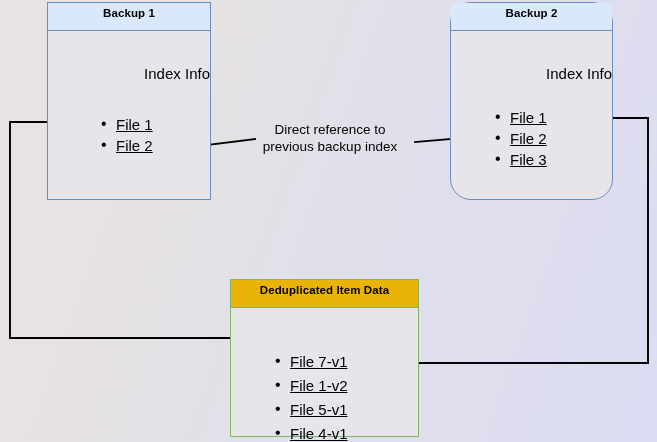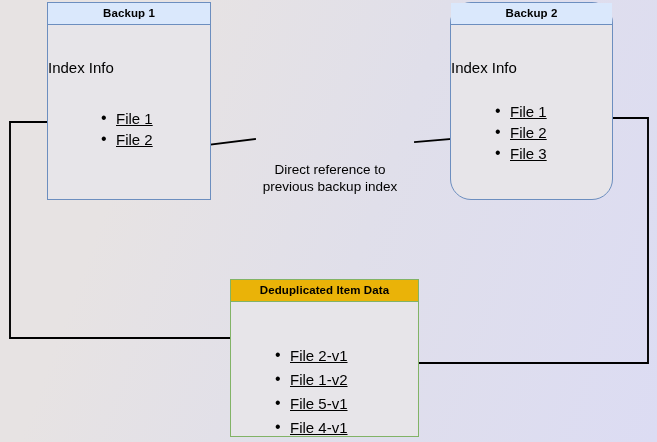--- a/index.html
+++ b/index.html
@@ -38,21 +38,21 @@
     border: 1px solid #6c8ebf;
   }
   .node.blue {
     border-color: #6c8ebf;
   }
   .node.green {
     border-color: #82b366;
   }
   .node-header {
     box-sizing: border-box;
-    height: 22px;
+    height: 28px;
     line-height: 20px;
     text-align: center;
     font-size: 11.5px;
     font-weight: bold;
     color: #000000;
     background: #dae8fc;
     border-bottom: 1px solid #6c8ebf;
     letter-spacing: 0.1px;
   }
   .node.green .node-header {
@@ -61,21 +61,21 @@
   }
   .node-body {
     position: relative;
     height: calc(100% - 22px);
   }
   .index-title {
     position: absolute;
     left: 0;
     right: 0;
     top: 34px;
-    text-align: left;
+    text-align: right;
     font-size: 15px;
     color: #000000;
   }
   .file-list {
     position: absolute;
     margin: 0;
     padding: 0;
     list-style: none;
     text-decoration: underline;
   }
@@ -142,21 +142,20 @@
   
   #edge-label-direct-reference {
     position: absolute;
     left: 247px;
     top: 121px;
     width: 166px;
     text-align: center;
     font-size: 13.5px;
     line-height: 17px;
     color: #000000;
-    margin-top: 40px;
   }
 </style>
 </head>
 <body>
 
 <div id="canvas">
 
   <svg id="edge-layer" viewBox="0 0 657 442" width="657" height="442" xmlns="http://www.w3.org/2000/svg">
     <defs>
       <marker id="arrow-left" viewBox="0 0 10 10" refX="9" refY="5" markerWidth="5.2" markerHeight="5.2" orient="auto-start-reverse">
@@ -198,21 +197,21 @@
         <li>File 2</li>
         <li>File 3</li>
       </ul>
     </div>
   </div>
 
   <div id="node-dedup" class="node green">
     <div class="node-header">Deduplicated Item Data</div>
     <div class="node-body">
       <ul class="file-list">
-        <li>File 2-v1</li>
+        <li>File 7-v1</li>
         <li>File 1-v2</li>
         <li>File 5-v1</li>
         <li>File 4-v1</li>
       </ul>
     </div>
   </div>
 
   <div id="edge-label-direct-reference">
     <div>Direct reference to</div>
     <div>previous backup index</div>

